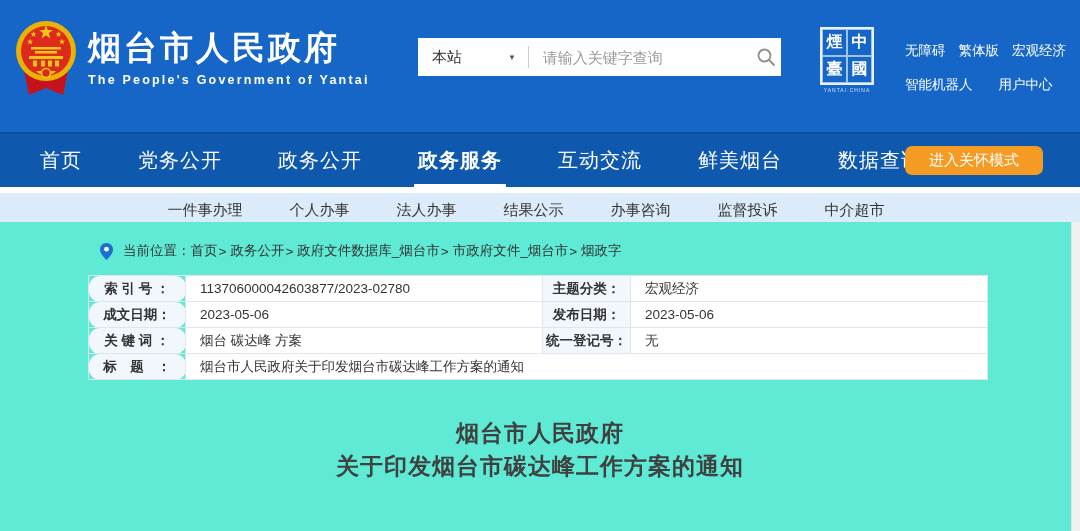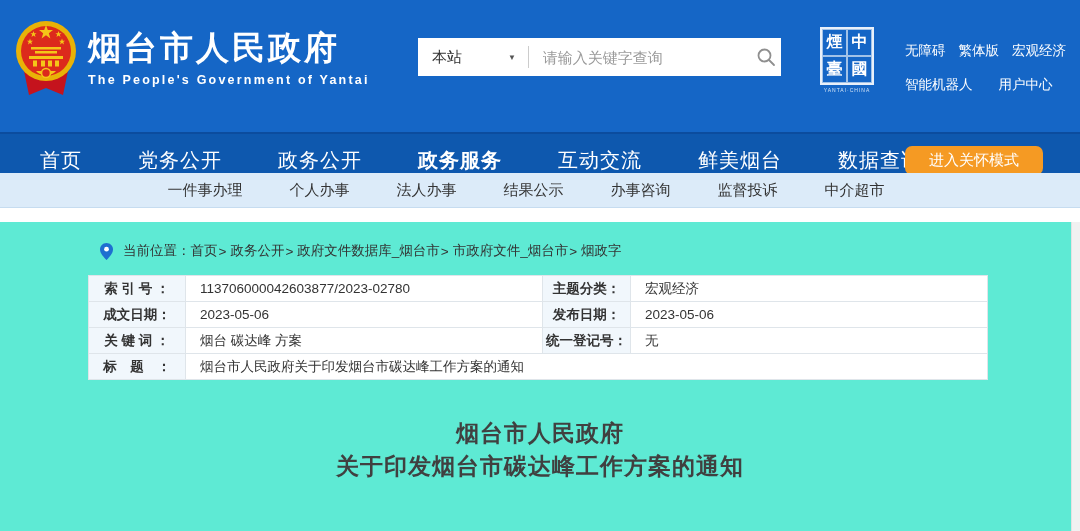--- a/index.html
+++ b/index.html
@@ -31,33 +31,33 @@
   .quick-row a { color:#fff; text-decoration:none; cursor:pointer; }
 
   
   .nav { position:absolute; left:0; top:132px; width:1080px; height:55px; background:#0e58ae; border-top:2px solid #0b4c9e; display:flex; align-items:stretch; padding-left:40px; }
   .nav-item { position:relative; display:flex; align-items:center; color:#fff; font-size:20px; letter-spacing:1px; margin-right:56px; cursor:pointer; }
   .nav-item.active { font-weight:bold; }
   .nav-item.active::after { content:""; position:absolute; left:-4px; right:-4px; bottom:0; height:3px; background:#ffffff; }
   .care-btn { position:absolute; right:37px; top:12px; height:29px; padding:0 24px; background:#f59a23; color:#fff; font-size:15px; border:none; border-radius:7px; cursor:pointer; display:flex; align-items:center; font-family:inherit; }
 
   
-  .subnav { position:absolute; left:0; top:173px; width:1080px; height:35px; background:#dcebf9; border-bottom:1px solid #c6dcf0; display:flex; align-items:center; justify-content:center; gap:47px; padding-right:28px; }
+  .subnav { position:absolute; left:0; top:193px; width:1080px; height:35px; background:#dcebf9; border-bottom:1px solid #c6dcf0; display:flex; align-items:center; justify-content:center; gap:47px; padding-right:28px; }
   .subnav-item { font-size:15px; color:#333; cursor:pointer; white-space:nowrap; }
 
   
   .content { position:absolute; left:0; top:222px; width:1080px; height:354px; background:#5eead4; }
   .breadcrumb { display:flex; align-items:center; margin:20px 0 0 100px; font-size:13.5px; color:#333; }
   .breadcrumb .pin { margin-right:10px; display:flex; }
   .crumb { cursor:pointer; }
   .crumb-sep { margin:0 4px 0 1px; color:#333; }
 
   table.meta { border-collapse:collapse; margin:15px 0 0 88px; width:900px; table-layout:fixed; }
   table.meta td { border:1px solid #dfe5ea; height:26px; font-size:13.5px; color:#333; overflow:hidden; white-space:nowrap; }
-  td.lbl { width:97px; background:#f1f7fc; font-weight:bold; text-align:center; color:#444; }
+  td.lbl { width:97px; background:#f1f7fc; font-weight:bold; text-align:center; color:#444;border-radius:11px; }
   td.lbl2 { width:88px; background:#f1f7fc; font-weight:bold; text-align:center; color:#444; }
   td.val { padding-left:14px; background:#fff; }
 
   .doc-title { margin-top:37px; text-align:center; font-size:23px; font-weight:bold; color:#404040; line-height:33px; letter-spacing:1px; }
 
   .scroll-track { position:absolute; right:0; top:222px; width:9px; height:309px; background:#f1f1f1; border-left:1px solid #e2e2e2; }
 </style>
 </head>
 <body>
 

